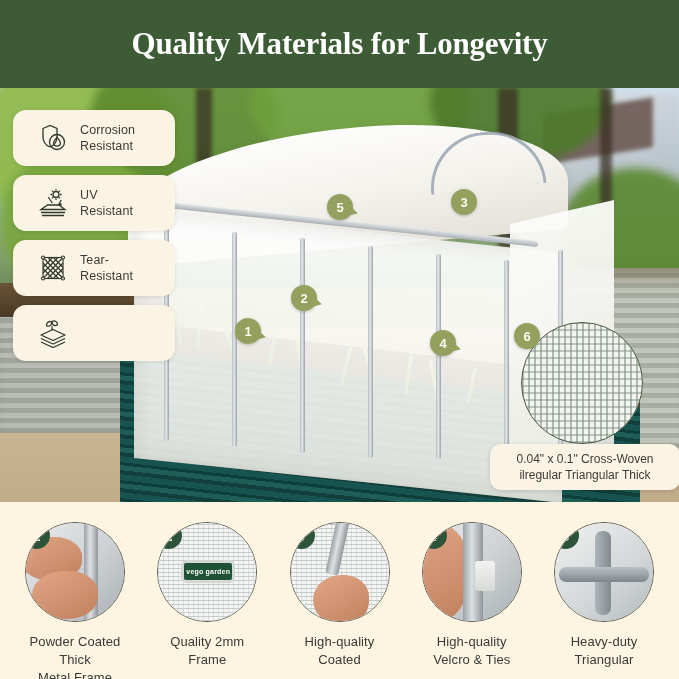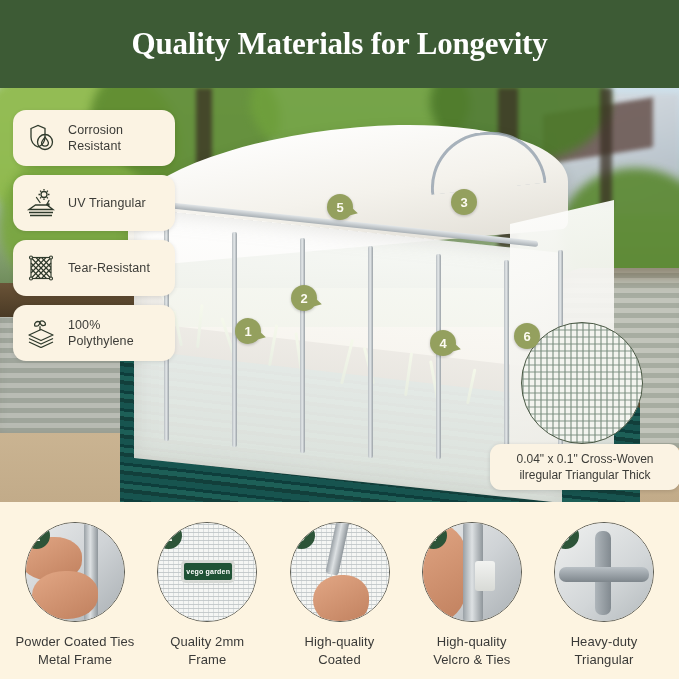--- a/index.html
+++ b/index.html
@@ -125,21 +125,21 @@
   }
 
   
   .badges{
     position:absolute;left:13px;top:110px;width:162px;
     display:flex;flex-direction:column;gap:9px;z-index:6;
   }
   .badge{
     background:#fbf3e3;border-radius:13px;
     display:flex;align-items:center;gap:9px;
-    padding:9px 10px;min-height:38px;
+    padding:9px 22px;min-height:38px;
     box-shadow:0 1px 4px rgba(0,0,0,.10);
   }
   .badge-icon{width:36px;height:34px;flex:0 0 36px;display:flex;align-items:center;justify-content:center;}
   .badge-label{
     color:#3c3c38;font-size:12.5px;line-height:1.28;
     letter-spacing:.1px;
   }
 
   
   .pin{
@@ -331,21 +331,21 @@
         <span class="badge-icon">
           <svg width="32" height="30" viewBox="0 0 32 30" fill="none" stroke="#2f3a2c" stroke-width="1.3">
             <circle cx="19" cy="6.5" r="3"></circle>
             <path d="M19 1v1.6M19 10.4V12M13.5 6.5h1.6M22.9 6.5h1.6M15.1 2.6l1.1 1.1M21.8 9.3l1.1 1.1M15.1 10.4l1.1-1.1M21.8 3.7l1.1-1.1"></path>
             <path d="M11.5 9.5 15 14.5M24 12.5l-2.4 4.2" stroke-linecap="round"></path>
             <path d="m21.6 16.7 2.4-.9-.3 2.6" stroke-linejoin="round"></path>
             <path d="M4 21.5 10.5 17h11.5L28 21.5z"></path>
             <path d="M4 24.5h24M5 27.5h22"></path>
           </svg>
         </span>
-        <span class="badge-label">UV Triangular</span>
+        <span class="badge-label">UV Resistant</span>
       </div>
 
       <div class="badge">
         <span class="badge-icon">
           <svg width="32" height="30" viewBox="0 0 32 30" fill="none" stroke="#2f3a2c" stroke-width="1.15">
             <path d="M6 4.5 26 25.5M11 4.5 26 20M16.5 4.5 26 14.5M6 10 21.5 25.5M6 15.5 15.5 25.5"></path>
             <path d="M26 4.5 6 25.5M21 4.5 6 20M15.5 4.5 6 14.5M26 10 10.5 25.5M26 15.5 16.5 25.5"></path>
             <rect x="6" y="4.5" width="20" height="21"></rect>
             <circle cx="6" cy="4.5" r="1.5" fill="#fbf3e3"></circle>
             <circle cx="26" cy="4.5" r="1.5" fill="#fbf3e3"></circle>
@@ -360,40 +360,39 @@
         <span class="badge-icon">
           <svg width="32" height="30" viewBox="0 0 32 30" fill="none" stroke="#2f3a2c" stroke-width="1.3" stroke-linejoin="round">
             <path d="M15 3.5c2.6-1.6 6 .4 5.4 3.4-2.8 1.5-5.6.2-5.4-3.4z"></path>
             <path d="M14.6 3.9c-2.7-1.3-5.8 1-4.9 3.9 2.9 1.1 5.5-.5 4.9-3.9z"></path>
             <path d="M15 8.2v4"></path>
             <path d="M16 11.5 28 17l-12 5.5L4 17z"></path>
             <path d="M4 20.5 16 26l12-5.5"></path>
             <path d="M4 24 16 29.5 28 24"></path>
           </svg>
         </span>
-        <span class="badge-label">100% Polythylene</span>
       </div>
 
     </div>
   </div>
 
   <div class="bottom">
 
     <div class="b-item">
       <div class="b-photo">
         <div class="ph-frame"></div>
         <div class="ph-pole" style="left:58px;top:0;width:14px;height:98px;"></div>
         <div class="ph-hand" style="left:-6px;top:14px;width:62px;height:44px;"></div>
         <div class="ph-hand" style="left:6px;top:48px;width:66px;height:48px;"></div>
         <div class="b-num">
           <span>1</span>
         </div>
       </div>
       <div class="b-label">
-        <div>Powder Coated Ties</div>
+        <div>Powder Coated Thick</div>
         <div>Metal Frame</div>
       </div>
     </div>
 
     <div class="b-item">
       <div class="b-photo">
         <div class="ph-mesh"></div>
         <div class="ph-tag">
           <span>vego garden</span>
         </div>

